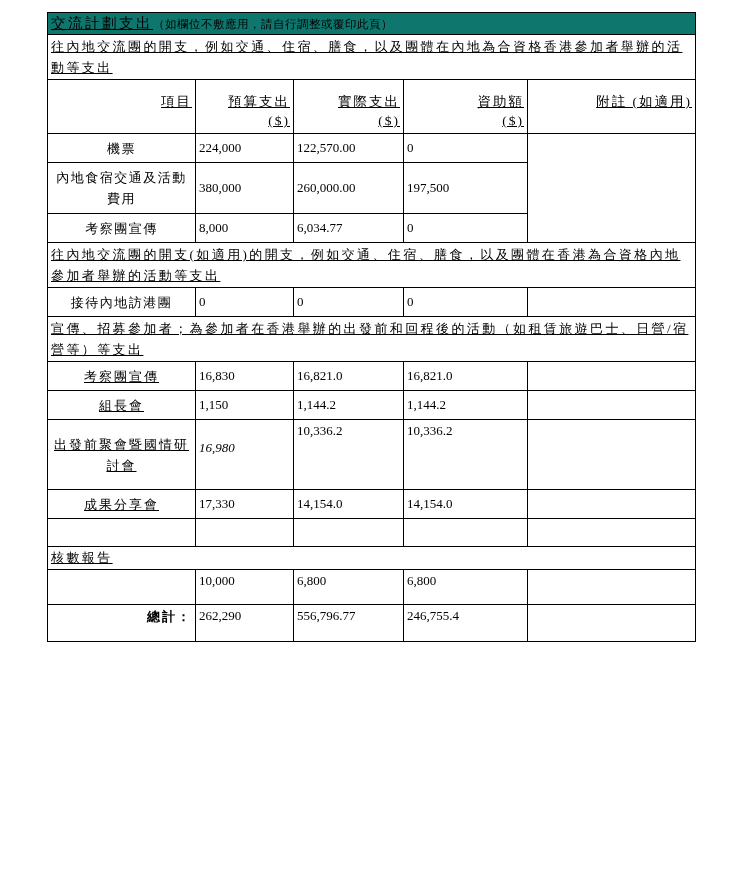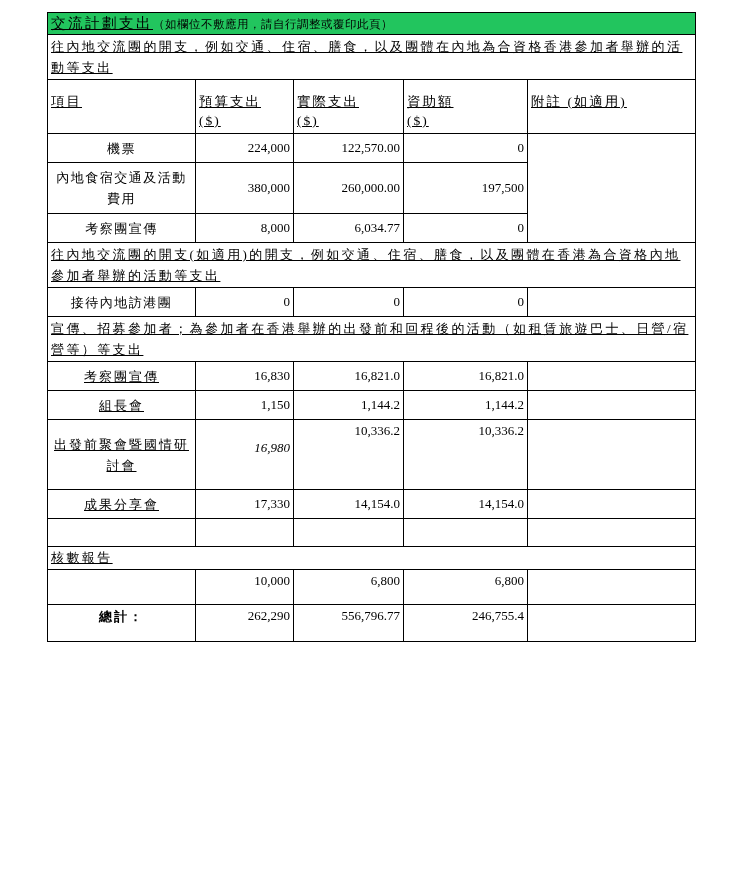--- a/index.html
+++ b/index.html
@@ -39,21 +39,21 @@
   }
   
   col.c-item    { width: 148px; }
   col.c-budget  { width: 98px; }
   col.c-actual  { width: 110px; }
   col.c-subsidy { width: 124px; }
   col.c-remarks { width: 168px; }
 
   
   td.banner {
-    background: #22c55e;
+    background: #0f766e;
     height: 18px;
     padding: 0 2px;
     white-space: nowrap;
     vertical-align: middle;
   }
   .banner-title {
     font-size: 14.5px;
     letter-spacing: 2.5px;
     text-decoration: underline;
   }
@@ -67,21 +67,21 @@
     letter-spacing: 2.4px;
     font-size: 14px;
     line-height: 21px;
     padding: 1px 3px;
     text-align: left;
   }
   td.section span { text-decoration: underline; }
 
   
   tr.hdr td {
-    text-align: left;
+    text-align: right;
     vertical-align: top;
     letter-spacing: 2px;
     font-size: 13.5px;
     line-height: 19px;
     height: 40px;
     padding-top: 12px;
   }
   tr.hdr td span { text-decoration: underline; }
 
   
@@ -93,21 +93,21 @@
   }
   td.item-c {
     text-align: center;
     letter-spacing: 2px;
     font-size: 13.5px;
     line-height: 21px;
     margin-left: 30px;
   }
   td.item-c span { text-decoration: underline; }
   td.num {
-    text-align: right;
+    text-align: left;
     font-size: 13px;
     letter-spacing: 0;
     padding-right: 3px;
     white-space: nowrap;
   }
   td.remarks { vertical-align: top; }
 
   tr.r-std  td { height: 26px; }
   tr.r-tall td { height: 48px; }
   tr.r-med  td { height: 30px; }
@@ -115,21 +115,21 @@
 
   td.audit {
     font-size: 14px;
     letter-spacing: 2.4px;
     height: 20px;
   }
   td.audit span { text-decoration: underline; }
 
   tr.total td { height: 32px; vertical-align: top; padding-top: 3px; }
   td.total-label {
-    text-align: center;
+    text-align: right;
     font-weight: bold;
     letter-spacing: 2px;
     font-size: 14px;
   }
 </style>
 </head>
 <body>
 
 <div class="doc">
 

